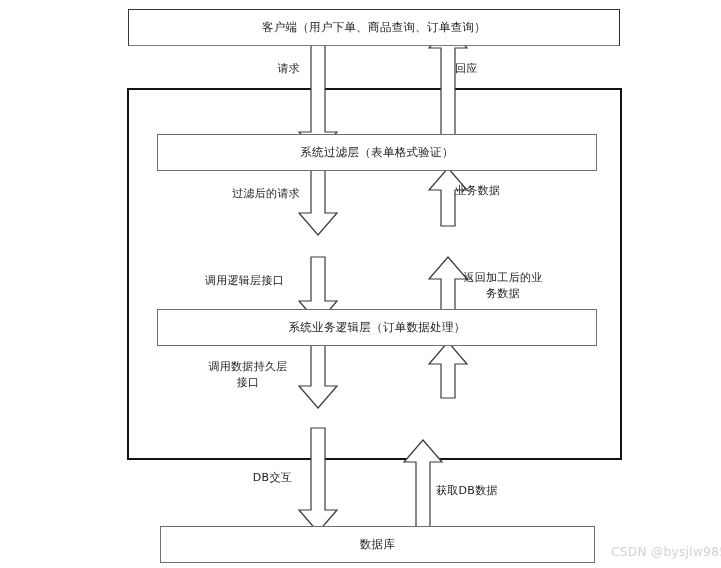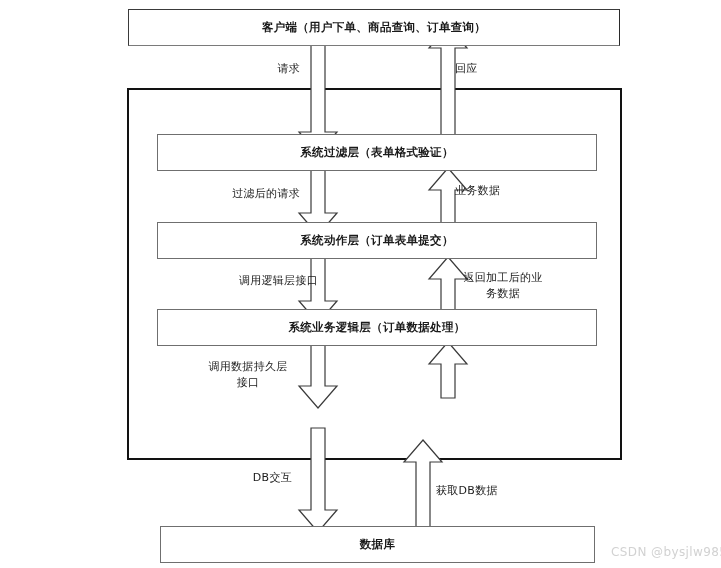--- a/index.html
+++ b/index.html
@@ -20,21 +20,20 @@
     box-sizing: border-box;
     border: 1px solid #6f6f6f;
     background: #ffffff;
     display: flex;
     align-items: center;
     justify-content: center;
     color: #1a1a1a;
     font-size: 11.5px;
     letter-spacing: 0.3px;
     z-index: 3;
-    font-weight: bold;
   }
   .box.dark-edge {
     border-top-color: #3a3a3a;
     border-left-color: #3a3a3a;
     border-right-color: #2a2a2a;
     border-bottom-color: #7a7a7a;
   }
   .container-box {
     position: absolute;
     box-sizing: border-box;
@@ -77,23 +76,20 @@
   <div class="container-box" style="left:127px; top:88px; width:495px; height:372px;"></div>
 
   <div class="box dark-edge" style="left:128px; top:9px; width:492px; height:37px;">
     <span>客户端（用户下单、商品查询、订单查询）</span>
   </div>
 
   <div class="box" style="left:157px; top:134px; width:440px; height:37px;">
     <span>系统过滤层（表单格式验证）</span>
   </div>
 
-  <div class="box" style="left:157px; top:222px; width:440px; height:37px;">
-    <span>系统动作层（订单表单提交）</span>
-  </div>
 
   <div class="box" style="left:157px; top:309px; width:440px; height:37px;">
     <span>系统业务逻辑层（订单数据处理）</span>
   </div>
 
 
   <div class="box" style="left:160px; top:526px; width:435px; height:37px;">
     <span>数据库</span>
   </div>
 
@@ -158,21 +154,21 @@
   </div>
 
   <div class="edge-label" style="left:240px; top:61px; width:60px; text-align:right;">请求</div>
 
   <div class="edge-label" style="left:455px; top:61px; width:60px; text-align:left;">回应</div>
 
   <div class="edge-label" style="left:195px; top:186px; width:105px; text-align:right;">过滤后的请求</div>
 
   <div class="edge-label" style="left:455px; top:183px; width:90px; text-align:left;">业务数据</div>
 
-  <div class="edge-label" style="left:208px; top:273px; width:110px; text-align:right;">调用逻辑层接口</div>
+  <div class="edge-label" style="left:174px; top:273px; width:110px; text-align:right;">调用逻辑层接口</div>
 
   <div class="edge-label" style="left:453px; top:270px; width:100px; text-align:center;">返回加工后的业
 务数据</div>
 
   <div class="edge-label" style="left:196px; top:359px; width:104px; text-align:center;">调用数据持久层
 接口</div>
 
 
   <div class="edge-label" style="left:222px; top:470px; width:70px; text-align:right;">DB交互</div>
 

